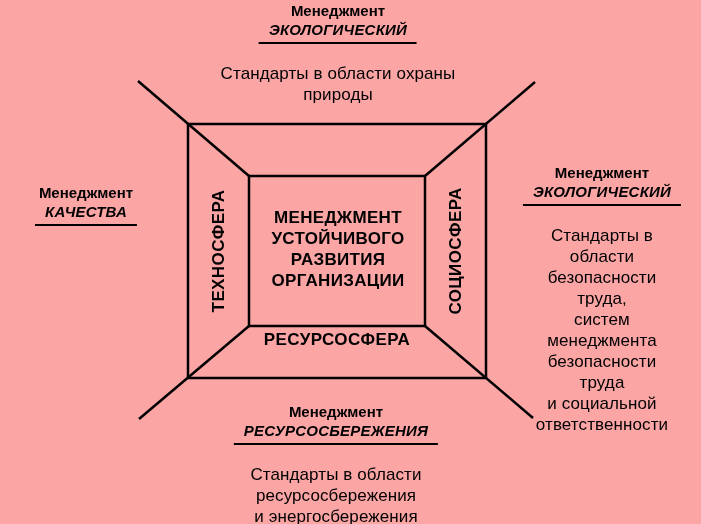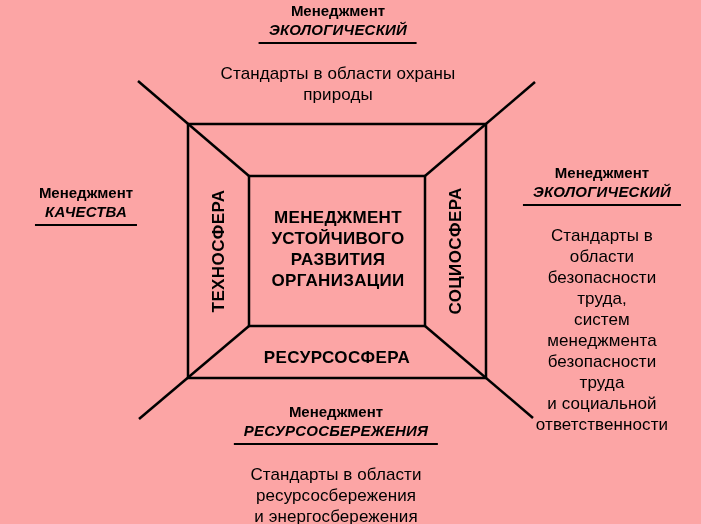--- a/index.html
+++ b/index.html
@@ -126,21 +126,21 @@
   <div class="block" style="left:336px; top:402px;">
     <div class="title">Менеджмент</div>
     <div>
       <span class="heading">РЕСУРСОСБЕРЕЖЕНИЯ</span>
     </div>
     <div class="desc">Стандарты в области
 ресурсосбережения
 и энергосбережения</div>
   </div>
 
-  <div class="zone-label" style="left:337px; top:358px;">РЕСУРСОСФЕРА</div>
+  <div class="zone-label" style="left:337px; top:340px;">РЕСУРСОСФЕРА</div>
   <div class="zone-label vertical" style="left:219px; top:251px;">ТЕХНОСФЕРА</div>
   <div class="zone-label vertical" style="left:456px; top:251px;">СОЦИОСФЕРА</div>
 
   <div class="center-label" style="left:338px; top:249px;">МЕНЕДЖМЕНТ
 УСТОЙЧИВОГО
 РАЗВИТИЯ
 ОРГАНИЗАЦИИ</div>
 
 </div>
 

